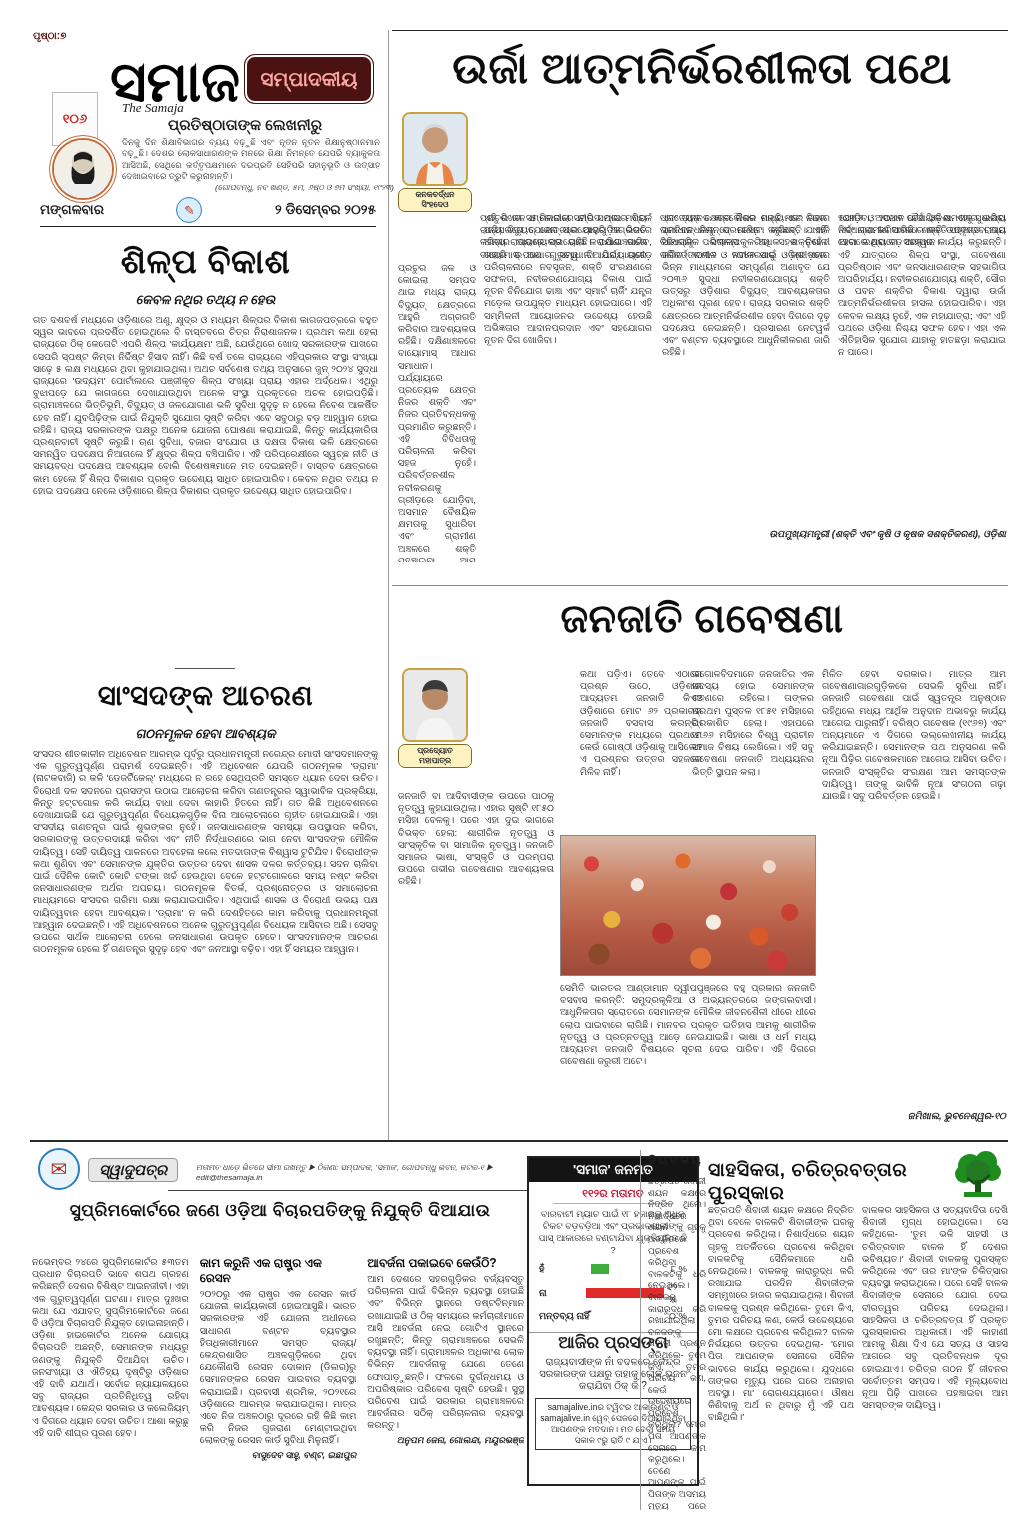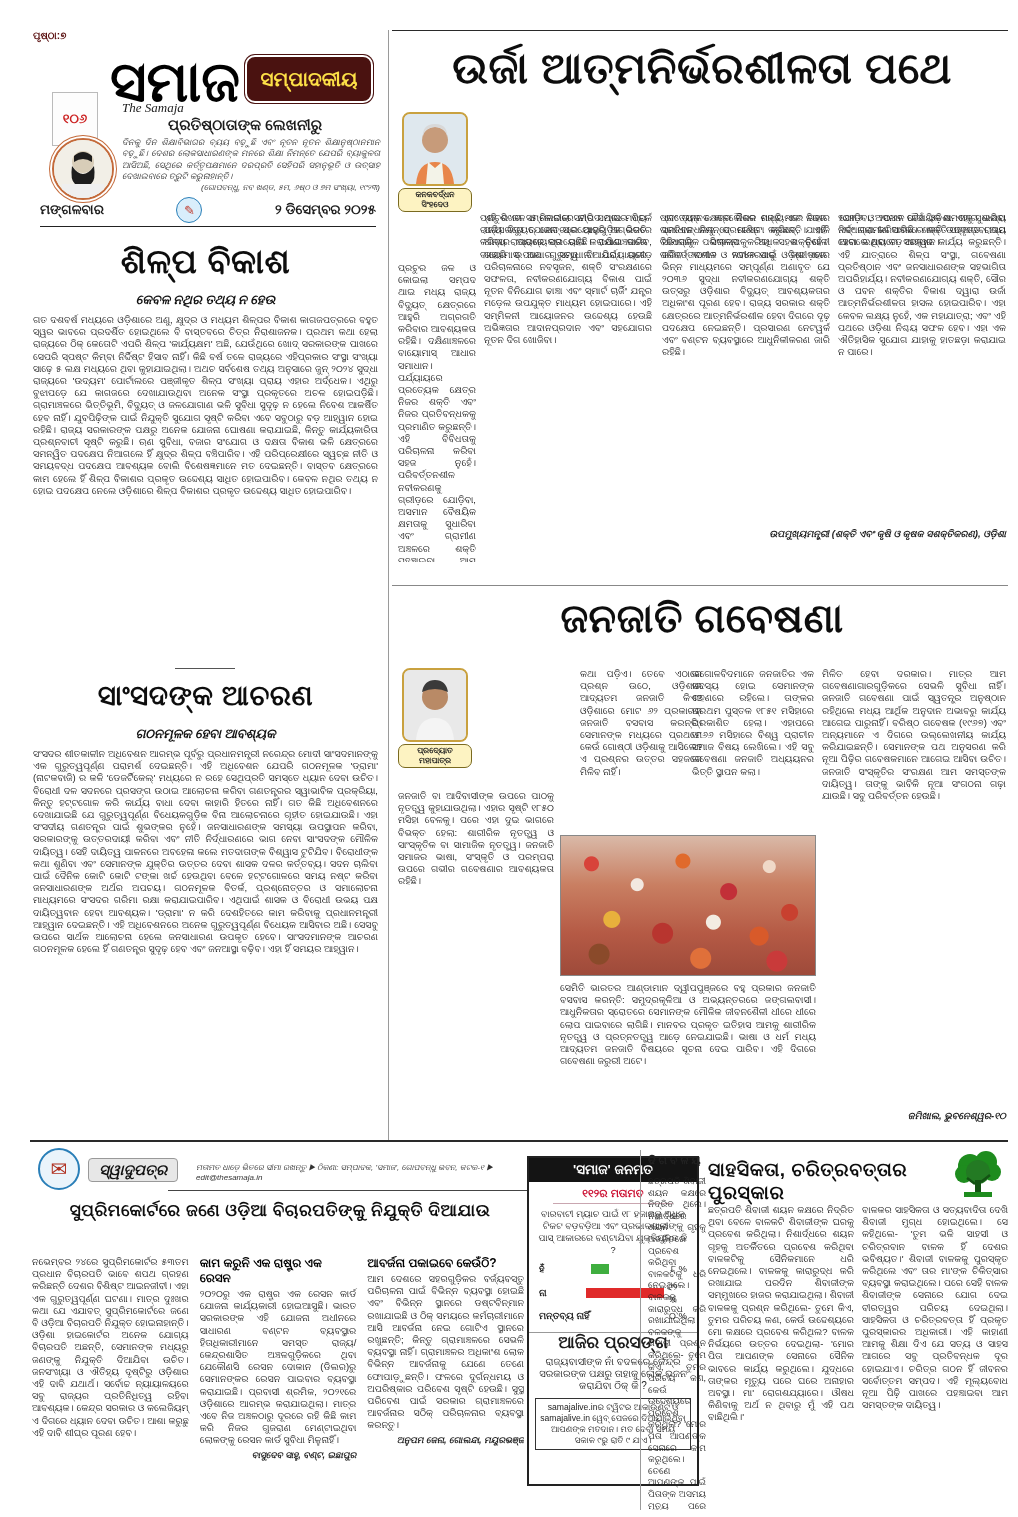--- a/index.html
+++ b/index.html
@@ -22,26 +22,26 @@
   .sig { font-style:italic; font-weight:bold; text-align:right; font-size:9px; display:block; margin:2px 0 6px; }
   .attr { font-style:italic; font-weight:bold; font-size:9.5px; text-align:right; }
 
   
   .page-no { position:absolute; left:33px; top:30px; font-size:10px; font-weight:bold; color:#5a1010; }
   .logo-badge { position:absolute; left:52px; top:92px; width:46px; height:54px; border:1px solid #bbb; background:#fdfdfd;
     display:flex; align-items:center; justify-content:center; color:#cc2222; font-weight:bold; font-size:13px; }
   .logo-main { position:absolute; left:110px; top:48px; font-size:56px; font-weight:bold; color:#000; font-family:"DejaVu Serif", serif; }
   .edit-box { position:absolute; left:245px; top:55px; width:128px; height:48px; background:#4a1210; border-radius:10px;
     display:flex; align-items:center; justify-content:center; box-shadow:inset 0 0 0 2px #fff, 0 0 0 1px #4a1210; }
-  .edit-box span { color:#fde047; font-weight:bold; font-size:20px; }
+  .edit-box span { color:#fca5a5; font-weight:bold; font-size:20px; }
   .founder-head { position:absolute; left:110px; top:116px; width:270px; text-align:center; font-size:15px; font-weight:bold; }
   .portrait { position:absolute; left:52px; top:138px; width:62px; height:62px; border-radius:50%;
     border:2px solid #c46a3a; box-shadow:0 0 0 2px #fff, 0 0 0 3px #c46a3a; background:#f4f1ea; overflow:hidden; }
   .quote { position:absolute; left:122px; top:137px; width:258px; font-size:8.6px; line-height:11.4px; text-align:justify; color:#333; }
-  .quote-attr { position:absolute; left:122px; top:183px; width:258px; font-size:8px; font-style:italic; text-align:right; color:#333; }
+  .quote-attr { position:absolute; left:136px; top:183px; width:258px; font-size:8px; font-style:italic; text-align:right; color:#333; }
   .dateline { position:absolute; left:40px; top:196px; width:336px; height:28px; display:flex; align-items:center; justify-content:space-between; }
   .dateline .day, .dateline .date { font-size:13.5px; font-weight:bold; }
   .pen-circle { width:26px; height:26px; border-radius:50%; background:#d9eefb; border:1px solid #2a7fb8;
     display:flex; align-items:center; justify-content:center; font-size:13px; color:#c0392b; }
   .date-underline { position:absolute; left:40px; top:226px; width:336px; border-top:1.5px solid #222; }
 
   .ed-sub { position:absolute; font-style:italic; font-weight:bold; text-align:center; font-size:13px; color:#111;
     font-family:"Liberation Serif", serif; }
   .end-mark { position:absolute; border-top:1px solid #555; width:60px; }
   .author-photo { width:66px; height:74px; margin:0 auto; border:2px solid #c9a13f; border-radius:8px; background:#e8e2d4; overflow:hidden; }
@@ -116,21 +116,21 @@
   <div class="founder-head">ପ୍ରତିଷ୍ଠାତାଙ୍କ ଲେଖନୀରୁ</div>
   <div class="portrait">
     <svg width="58" height="58" viewBox="0 0 58 58">
       <rect width="58" height="58" fill="#f2efe7"></rect>
       <circle cx="29" cy="22" r="11" fill="#d8cdb8"></circle>
       <path d="M18 26 q11 16 22 0 q2 14 -3 18 l-16 0 q-5 -4 -3 -18z" fill="#1d1d1d"></path>
       <path d="M20 16 q9 -8 18 0 l0 6 q-9 -6 -18 0z" fill="#1d1d1d"></path>
       <rect x="8" y="44" width="42" height="14" fill="#efefef"></rect>
     </svg>
   </div>
-  <div class="quote" style="height:46px;font-style:italic;">ଦିନକୁ ଦିନ ଶିକ୍ଷାବିଭାଗର ବ୍ୟୟ ବଢ଼ୁଛି ଏବଂ ନୂତନ ନୂତନ ଶିକ୍ଷାନୁଷ୍ଠାନମାନ ବଢ଼ୁଛି। ଦେଶର ଲୋକସାଧାରଣଙ୍କ ମନରେ ଶିକ୍ଷା ନିମନ୍ତେ ଯେପରି ବ୍ୟାକୁଳତା ଆସିଅଛି, ସେଥିରେ କର୍ତ୍ତୃପକ୍ଷମାନେ ଦରପ୍ରତି ସେହିପରି ସହାନୁଭୂତି ଓ ଉତ୍ସାହ ଦେଖାଇବାରେ ତ୍ରୁଟି କରୁନାହାନ୍ତି।</div>
+  <div class="quote" style="height:46px;">ଦିନକୁ ଦିନ ଶିକ୍ଷାବିଭାଗର ବ୍ୟୟ ବଢ଼ୁଛି ଏବଂ ନୂତନ ନୂତନ ଶିକ୍ଷାନୁଷ୍ଠାନମାନ ବଢ଼ୁଛି। ଦେଶର ଲୋକସାଧାରଣଙ୍କ ମନରେ ଶିକ୍ଷା ନିମନ୍ତେ ଯେପରି ବ୍ୟାକୁଳତା ଆସିଅଛି, ସେଥିରେ କର୍ତ୍ତୃପକ୍ଷମାନେ ଦରପ୍ରତି ସେହିପରି ସହାନୁଭୂତି ଓ ଉତ୍ସାହ ଦେଖାଇବାରେ ତ୍ରୁଟି କରୁନାହାନ୍ତି।</div>
   <div class="quote-attr">(ଗୋପବନ୍ଧୁ, ନବ ଖଣ୍ଡ, ୫ମ, ୬ଷ୍ଠ ଓ ୭ମ ସଂଖ୍ୟା, ୧୯୨୩)</div>
   <div class="dateline">
     <span class="day">ମଙ୍ଗଳବାର</span>
     <span class="pen-circle">✎</span>
     <span class="date">୨ ଡିସେମ୍ବର ୨୦୨୫</span>
   </div>
   <div class="date-underline"></div>
 
   <div class="headline" style="left:33px; top:242px; width:345px; font-size:34px;">ଶିଳ୍ପ ବିକାଶ</div>
   <div class="ed-sub" style="left:33px; top:292px; width:345px;">କେବଳ ନଥିର ତଥ୍ୟ ନ ହେଉ</div>

